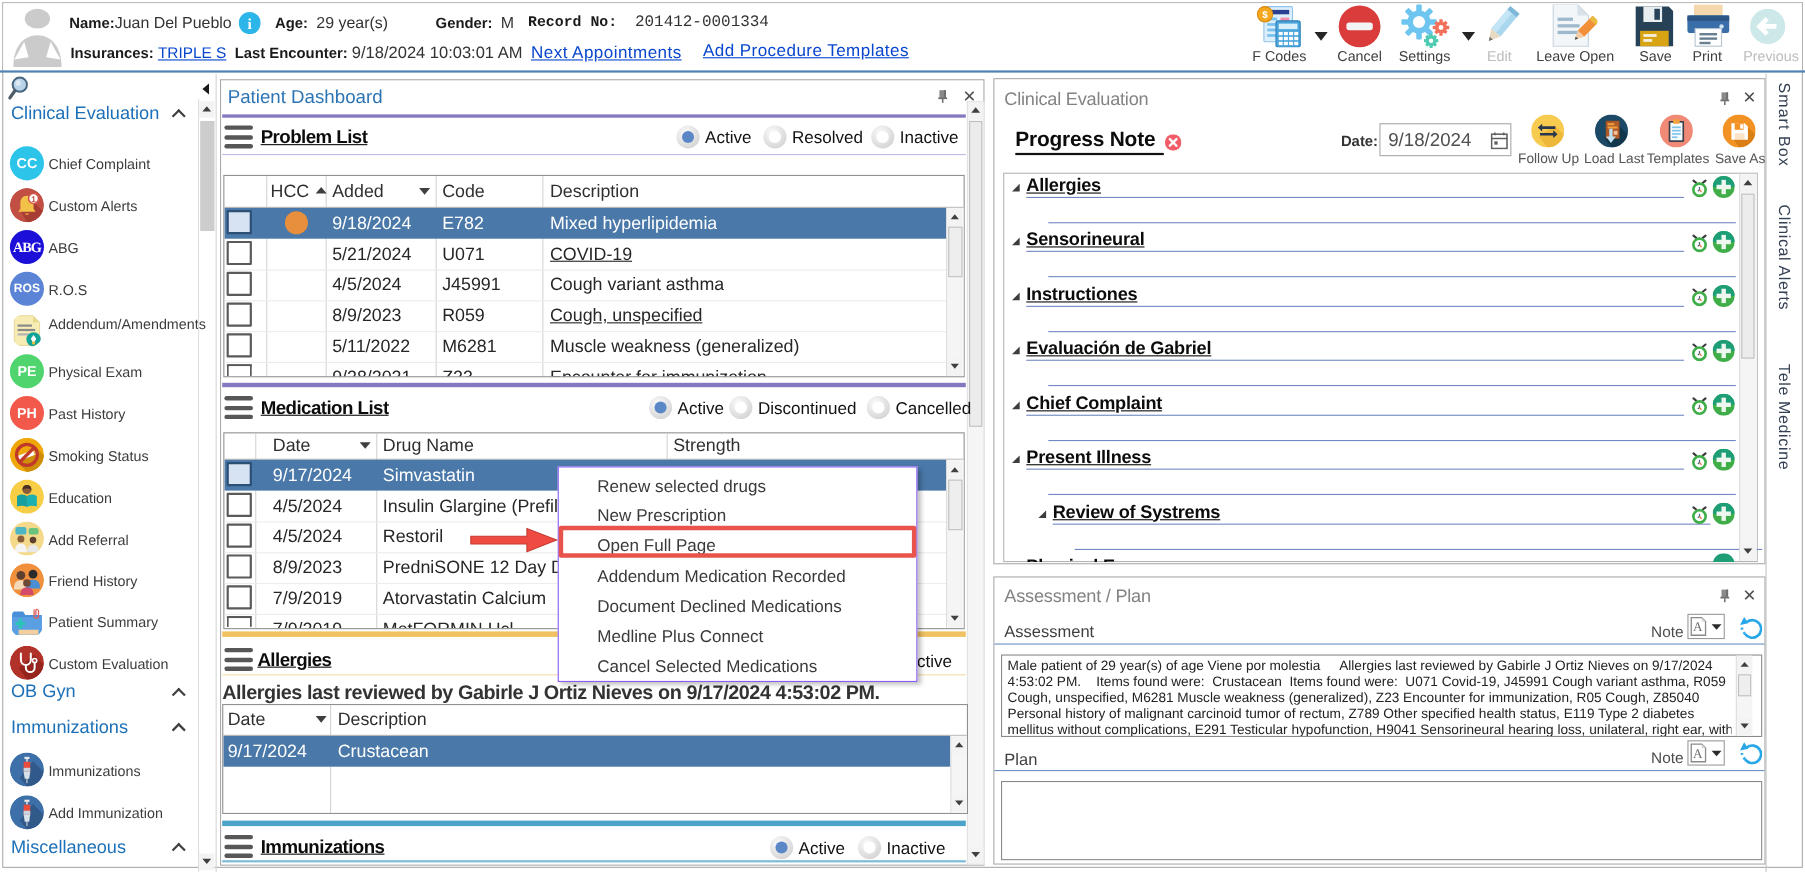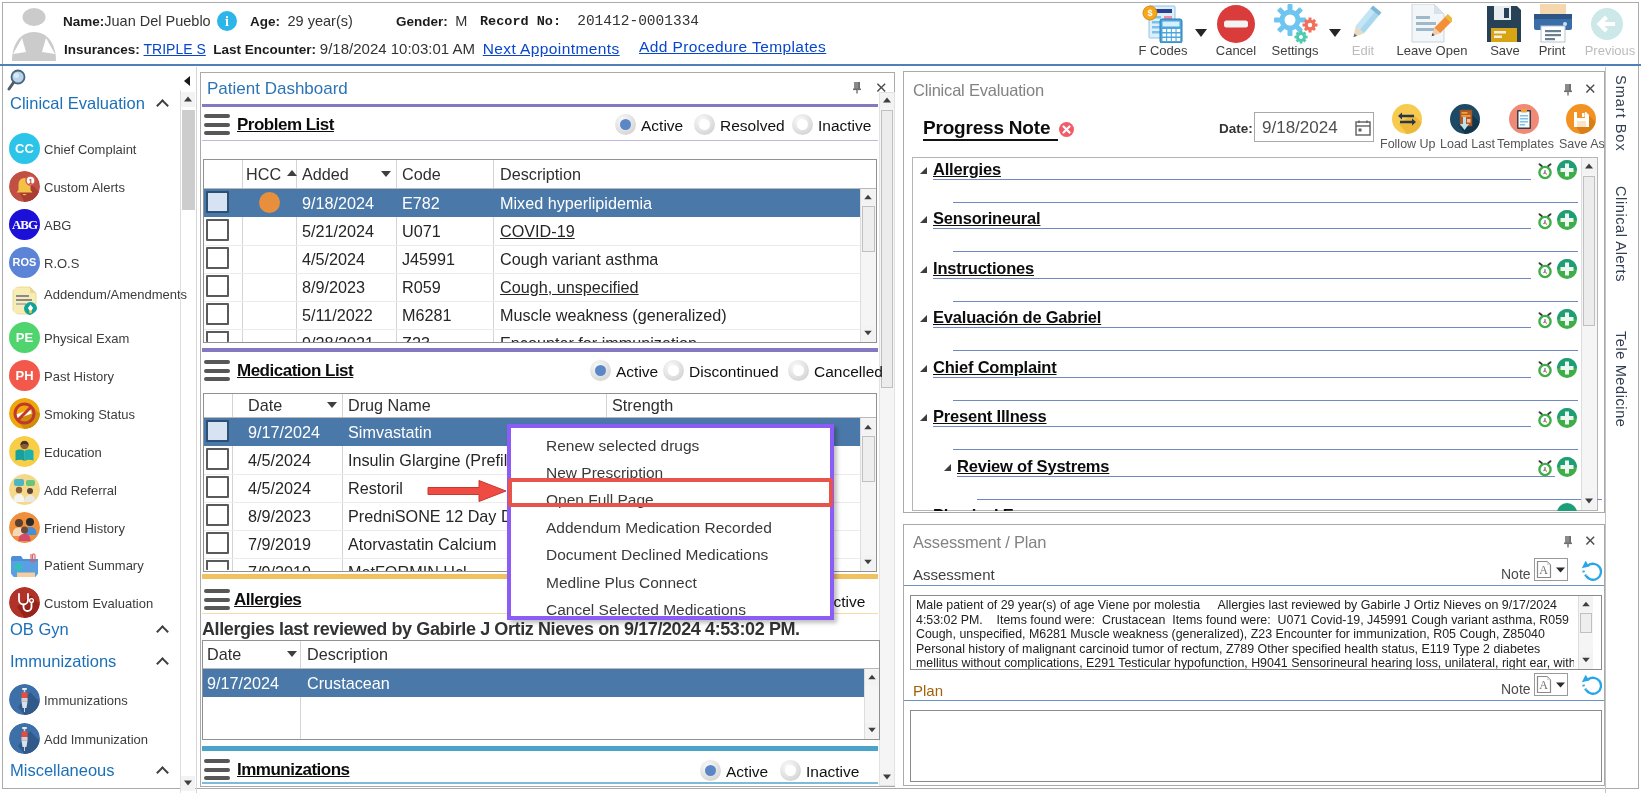--- a/index.html
+++ b/index.html
@@ -43,21 +43,21 @@
 .tri-d { width:0;height:0;border-left:5px solid transparent;border-right:5px solid transparent;border-top:6px solid #3f3f3f; display:inline-block;}
 .pinico { position:absolute; }
 .xico { position:absolute; color:#4f4f4f; font-size:15px; }
 
 .cesec { position:absolute; left:912px; width:669px; }
 .cesec .t { position:absolute; left:21px; top:0; font-weight:bold; font-size:16.5px; color:#0c0c0c; text-decoration:underline; letter-spacing:-0.2px; }
 .cesec .l1 { position:absolute; left:21px; top:19px; width:598px; height:1px; background:#7288c4; }
 .cesec .l2 { position:absolute; left:41px; top:42px; width:625px; height:1px; background:#7288c4; }
 .cesec .tri { position:absolute; left:8px; top:7px; width:0; height:0; border-left:7px solid transparent; border-bottom:7px solid #3d3d3d; }
 
-#ctxmenu { position:absolute; left:507px; top:424px; width:327px; height:196px; background:#fff; border:4px solid #8b5cf6; box-shadow:3px 3px 4px rgba(0,0,0,0.25); z-index:10; }
+#ctxmenu { position:absolute; left:507px; top:424px; width:327px; height:196px; background:#fff; border:1px solid #8b5cf6; box-shadow:3px 3px 4px rgba(0,0,0,0.25); z-index:10; }
 #ctxmenu .mi { position:absolute; left:35px; font-size:15.5px; color:#3a3a3a; white-space:nowrap; }
 .notelbl { position:absolute; font-size:14px; color:#4b4b4b; }
 .abox { position:absolute; width:34px; height:23px; border:1px solid #9a9a9a; background:#fff; }
 </style>
 </head>
 <body>
 
 <div class="abs" style="left:2px;top:2px;width:1637px;height:787px;border:1px solid #ababab;"></div>
 
 <div class="abs" style="left:3px;top:3px;width:1635px;height:61px;background:#fff;"></div>
@@ -746,21 +746,21 @@
     <path d="M5.2 16 A 8 8 0 0 1 2.6 8.6" fill="none" stroke="#28a7e8" stroke-width="2.4" stroke-dasharray="1.7 2.7"></path>
     <path d="M0.8 8.2 L8.4 6.6 L4.6 0.8 Z" fill="#28a7e8"></path>
   </svg>
 <div class="abs" style="left:904px;top:585px;width:700px;height:1px;background:#6a92c4;"></div>
 <div class="abs" style="left:910px;top:595px;width:692px;height:75px;border:1px solid #8a8a8a;"></div>
 <div class="abs" style="left:916px;top:598px;width:658px;height:71px;font-size:12.4px;color:#222;line-height:14.6px;overflow:hidden;white-space:nowrap;">Male patient of 29 year(s) of age Viene por molestia&nbsp;&nbsp;&nbsp;&nbsp;&nbsp;Allergies last reviewed by Gabirle J Ortiz Nieves on 9/17/2024<br>4:53:02 PM.&nbsp;&nbsp;&nbsp;&nbsp;Items found were:&nbsp; Crustacean&nbsp; Items found were:&nbsp; U071 Covid-19, J45991 Cough variant asthma, R059<br>Cough, unspecified, M6281 Muscle weakness (generalized), Z23 Encounter for immunization, R05 Cough, Z85040<br>Personal history of malignant carcinoid tumor of rectum, Z789 Other specified health status, E119 Type 2 diabetes<br>mellitus without complications, E291 Testicular hypofunction, H9041 Sensorineural hearing loss, unilateral, right ear, with</div>
 <div class="abs" style="left:1578px;top:596px;width:15px;height:73px;background:#f5f5f5;border-left:1px solid #ddd;"></div>
 <div class="sbar" style="left:1579px;top:597px;"><span class="tri-u" style="transform:scale(0.75);"></span></div>
 <div class="sbthumb" style="left:1580px;top:613px;width:12px;height:20px;border:1px solid #c0c0c0;background:#eee;"></div>
 <div class="sbar" style="left:1579px;top:653px;"><span class="tri-d" style="transform:scale(0.75);"></span></div>
-<div class="abs" style="left:913px;top:682px;font-size:15px;color:#a16207;">Plan</div>
+<div class="abs" style="left:913px;top:682px;font-size:15px;color:#404040;">Plan</div>
 <div class="notelbl" style="left:1501px;top:681px;">Note</div>
 <div class="abox" style="left:1534px;top:673px;"><svg width="32" height="21" viewBox="0 0 32 21">
       <path d="M2.5 2.5 H12 L15.5 6 V18.5 H2.5 Z" fill="#fff" stroke="#8a8a8a" stroke-width="1.2"></path>
       <path d="M12 2.5 L15.5 6 H12 Z" fill="#d8d8d8"></path>
       <text x="8.5" y="15" text-anchor="middle" font-size="12" font-family="Liberation Serif" fill="#707070">A</text>
       <path d="M21 8.5 L25.5 13.5 L30 8.5 Z" fill="#2b2b2b"></path>
     </svg></div>
 <svg class="abs" style="left:1581px;top:674px;" width="21" height="21" viewBox="0 0 21 21">
     <path d="M7 5.5 A 8 8 0 1 1 5.2 16" fill="none" stroke="#28a7e8" stroke-width="2.4"></path>
     <path d="M5.2 16 A 8 8 0 0 1 2.6 8.6" fill="none" stroke="#28a7e8" stroke-width="2.4" stroke-dasharray="1.7 2.7"></path>

